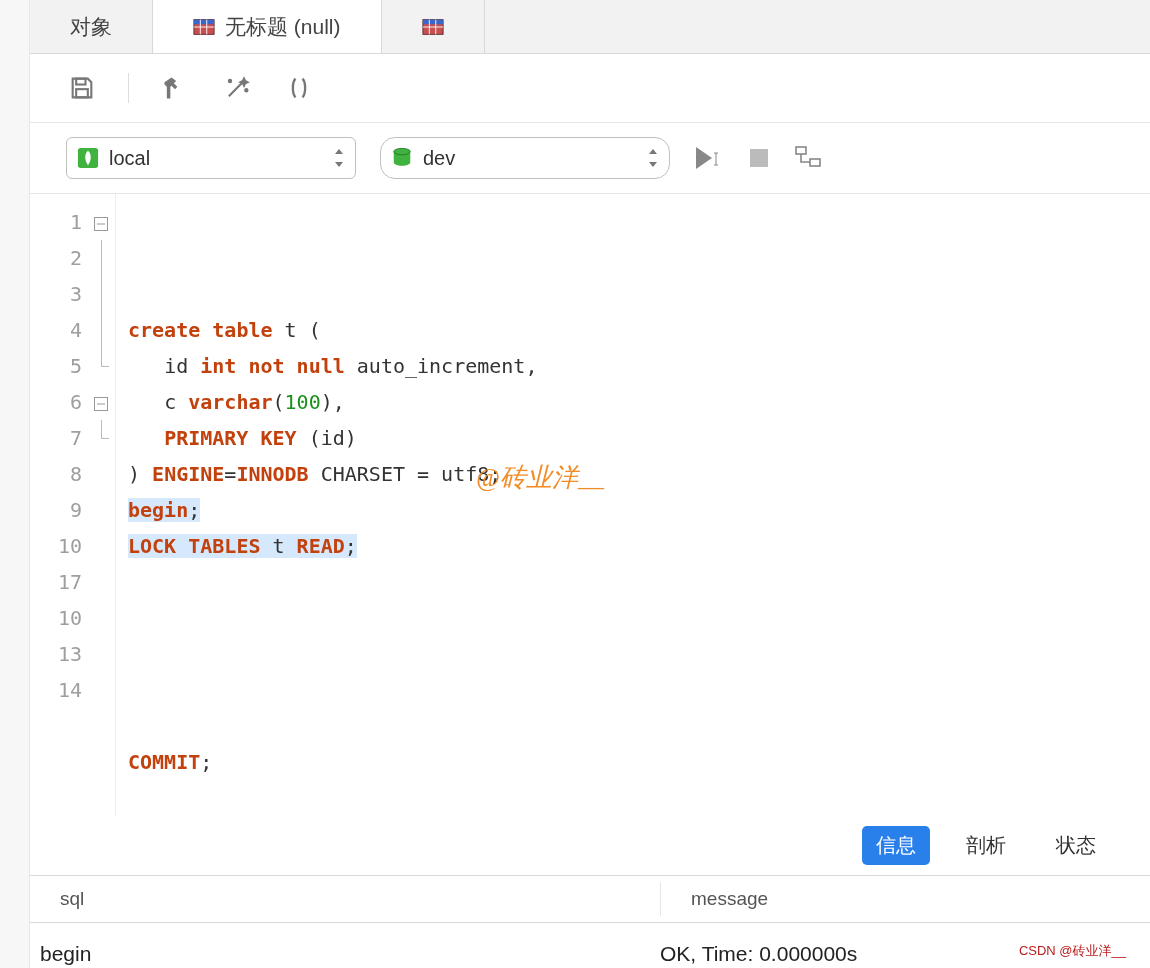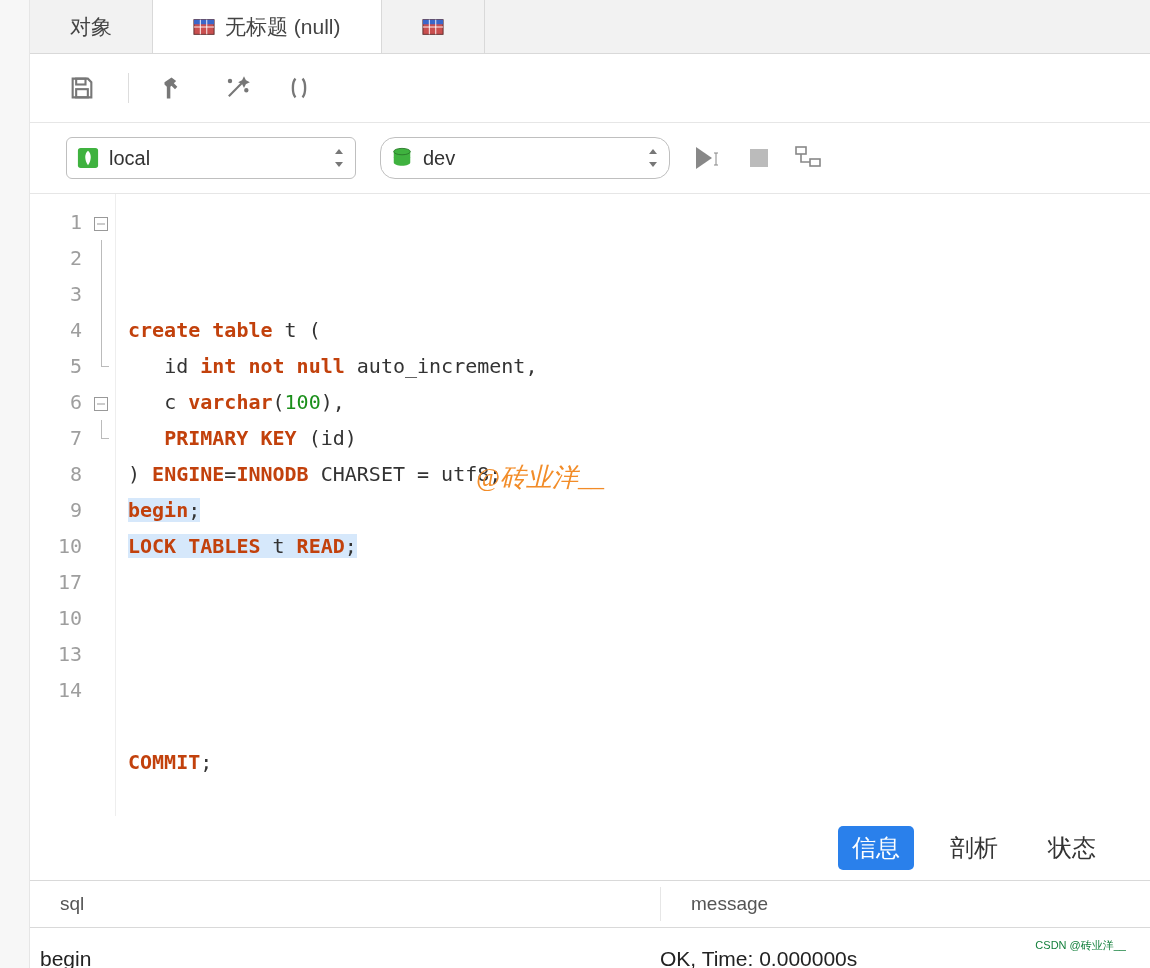--- a/index.html
+++ b/index.html
@@ -29,31 +29,31 @@
   .fold-line { display:block; height:36px; position:relative;}
   .fold-line .vline{position:absolute;left:11px;top:0;bottom:0;width:1px;background:#bbb;}
   .fold-line .lend{position:absolute;left:11px;top:0;width:1px;height:18px;background:#bbb;}
   .fold-line .hend{position:absolute;left:11px;top:18px;width:8px;height:1px;background:#bbb;}
   .code { flex:1; padding:10px 0 0 12px; font-family: Menlo, Consolas, monospace; font-size:20px; line-height:36px; white-space:pre; color:#333; position:relative;}
   .kw { color:#c2410c; font-weight:bold; }
   .num { color:#1a8f1a; }
   .sel { background:#d6e8fb; }
   .watermark { position:absolute; left:360px; top:266px; color:#f28c28; font-size:26px; font-style:italic; font-family: "STKaiti","KaiTi",serif; pointer-events:none;}
   .result-tabs { display:flex; justify-content:flex-end; gap:22px; padding:10px 40px 10px 10px; align-items:center;}
-  .rtab { font-size:24px; color:#333; padding:6px 14px; border-radius:5px; cursor:pointer;}
+  .rtab { font-size:20px; color:#333; padding:6px 14px; border-radius:5px; cursor:pointer;}
   .rtab.active { background:#2a80eb; color:#fff; }
   .result-head { display:flex; border-top:1px solid #d9d9d9; border-bottom:1px solid #d9d9d9; padding:6px 0;align-items:center;}
   .rh-col { font-size:19px; color:#555; padding:6px 30px;}
   .rh-col.sql { flex:0 0 630px;}
   .rh-col.msg { flex:1; border-left:1px solid #e6e6e6;}
   .result-rows { padding:14px 0 10px 0;}
   .rrow { display:flex; font-size:21px; color:#222; line-height:34px;}
   .rrow .c1 { flex:0 0 630px; padding-left:10px;}
   .rrow .c2 { flex:1;}
-  .footer-wm { position:absolute; right:24px; bottom:15px; font-size:11px; color:#15803d;}
+  .footer-wm { position:absolute; right:24px; bottom:8px; font-size:13px; color:#b91c1c;}
   svg { display:block;}
 </style>
 </head>
 <body>
 
 <div class="left-strip"></div>
 <div class="root">
   <div class="main-col">
 
     <div class="tabs">

